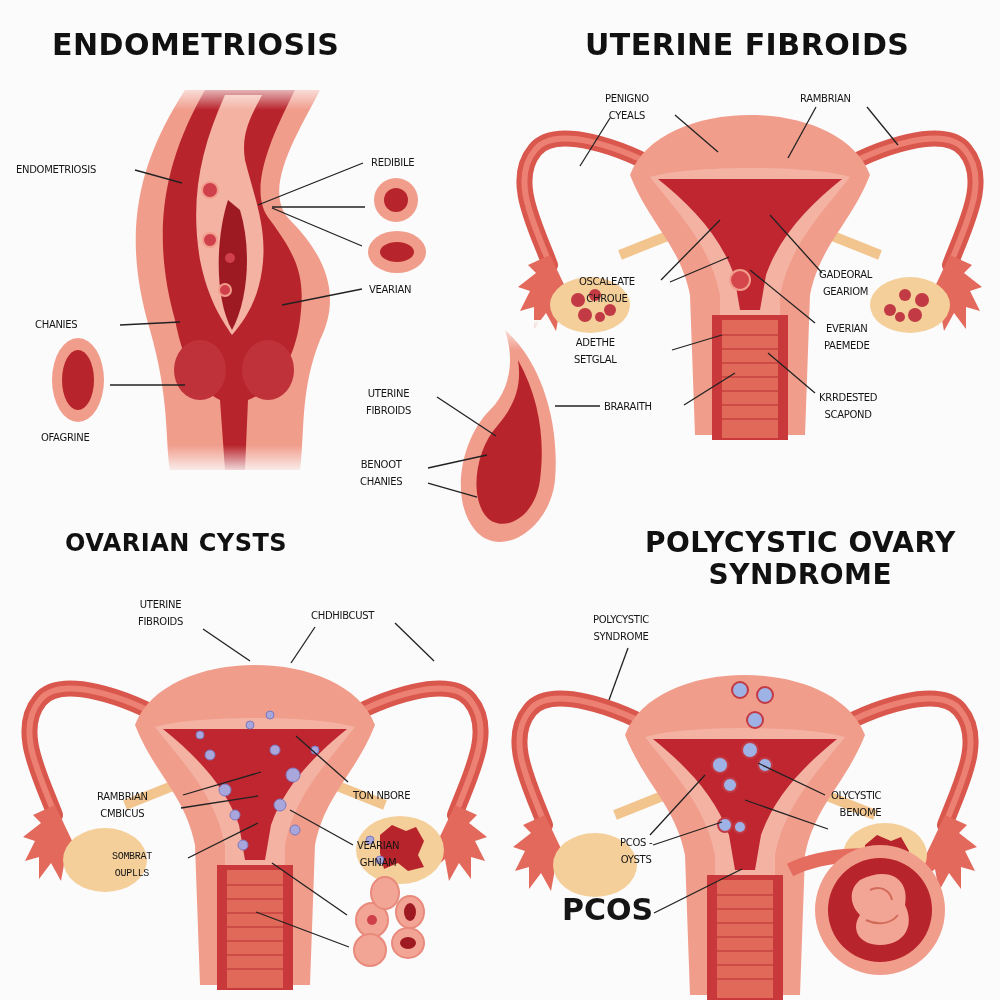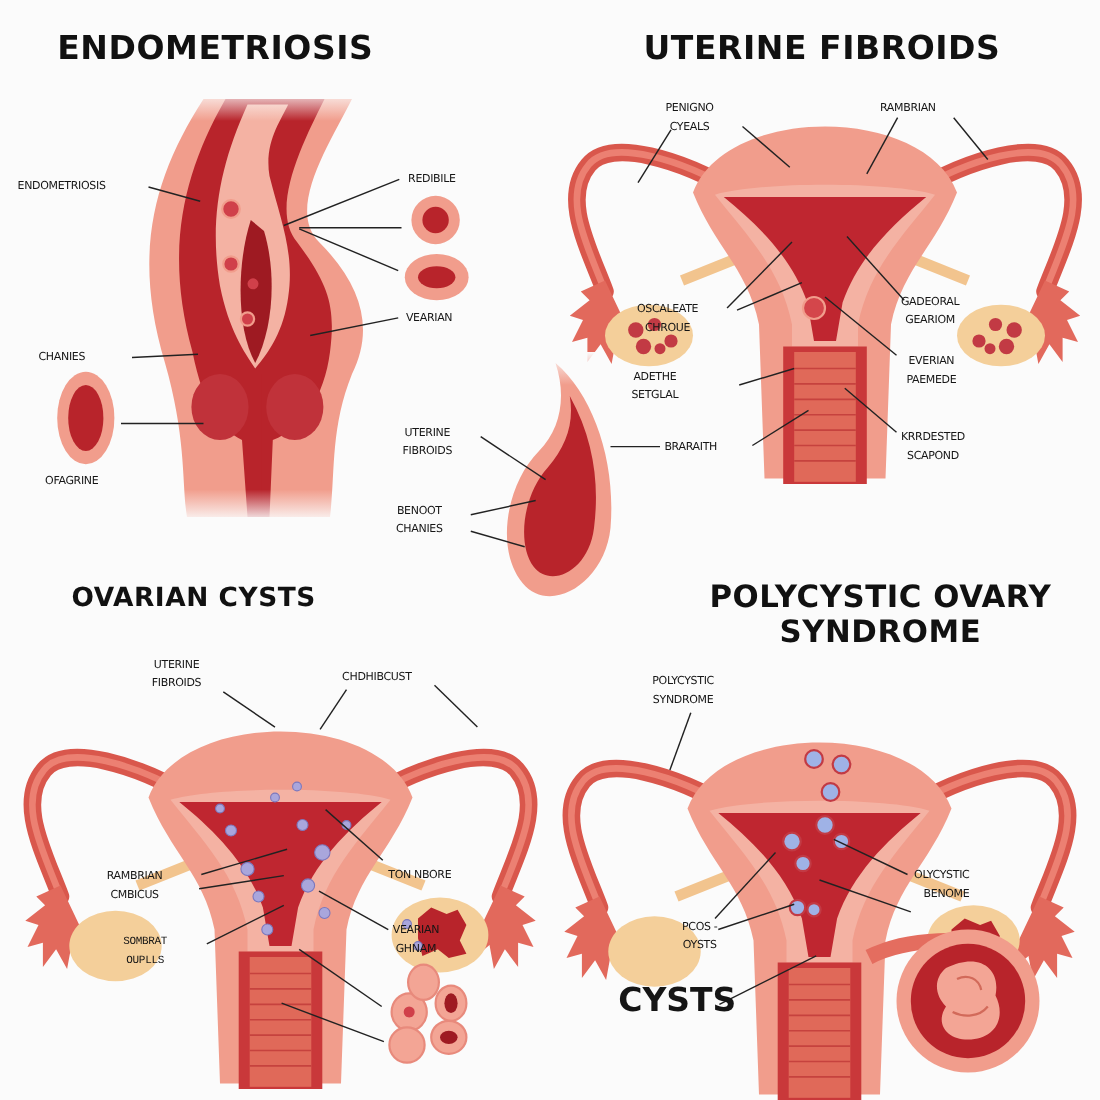--- a/index.html
+++ b/index.html
@@ -267,13 +267,13 @@
 OUPLLS</div>
 <div class="lbl c" style="left:357px;top:837px;">VEARIAN
 GHNAM</div>
 
 <div class="lbl c" style="left:593px;top:611px;">POLYCYSTIC
 SYNDROME</div>
 <div class="lbl c" style="left:831px;top:787px;text-align:right;">OLYCYSTIC
 BENOME</div>
 <div class="lbl c" style="left:620px;top:834px;">PCOS -
 OYSTS</div>
-<div class="lbl big" style="left:562px;top:893px;">CYSTS</div>
+<div class="lbl big" style="left:562px;top:893px;">PCOS</div>
 
 </body></html>

